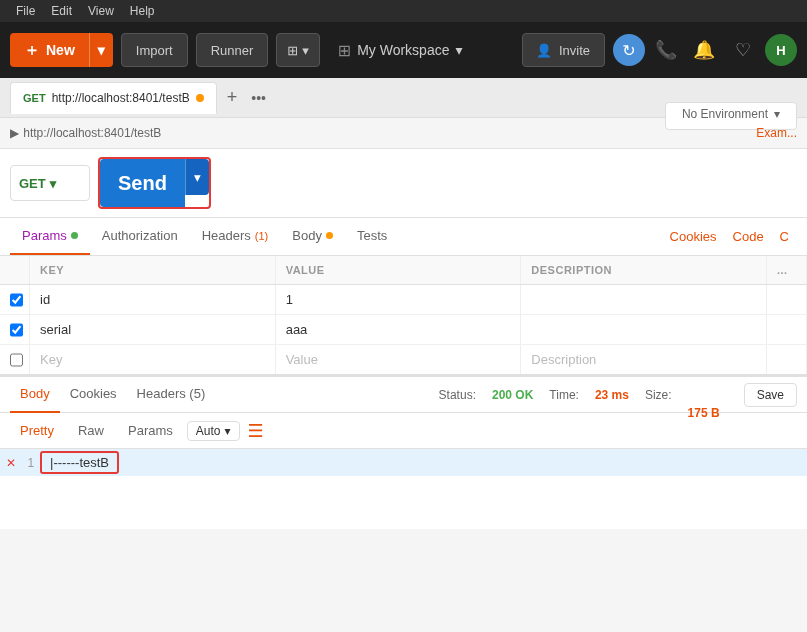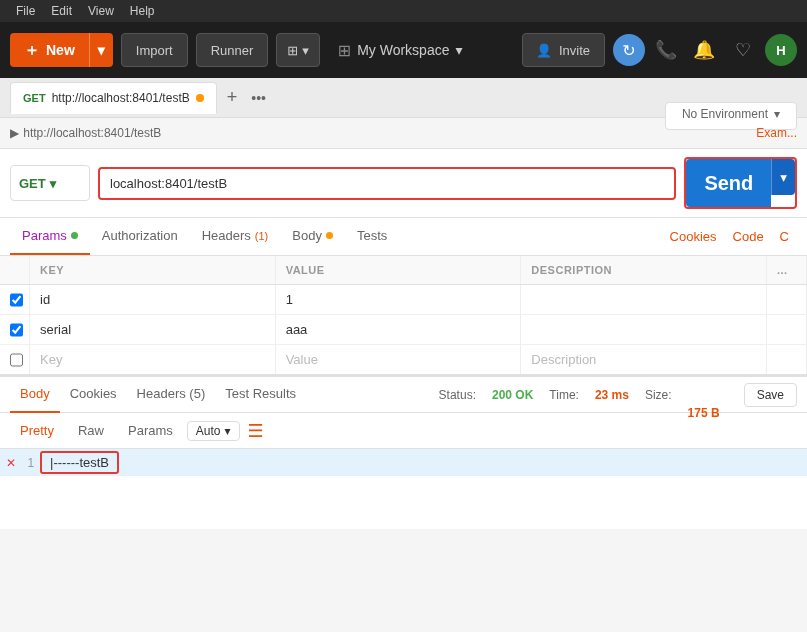--- a/index.html
+++ b/index.html
@@ -169,23 +169,20 @@
     <span>http://localhost:8401/testB</span>
   </div>
   <span class="example-link">Exam...</span>
 </div>
 
 <div class="request-line">
   <div class="method-select">
     <span>GET</span>
     <span>▾</span>
   </div>
-  <div class="url-input-wrapper">
-    <input class="url-input" type="text" value="localhost:8401/testB" style="">
-  </div>
   <div class="send-wrapper">
     <button class="send-btn">Send</button>
     <button class="send-arrow">
       <span>▾</span>
     </button>
   </div>
 </div>
 
 <div class="req-tabs">
   <div class="req-tab active">
@@ -249,21 +246,20 @@
     <div class="params-cell placeholder">Value</div>
     <div class="params-cell placeholder">Description</div>
     <div class="params-cell"></div>
   </div>
 </div>
 
 <div class="response-bar">
   <div class="resp-tab active">Body</div>
   <div class="resp-tab">Cookies</div>
   <div class="resp-tab">Headers (5)</div>
-  <div class="resp-tab">Test Results</div>
   <div class="resp-status">
     <span>Status:</span>
     <span class="status-ok">200 OK</span>
     <span>Time:</span>
     <span class="time-val">23 ms</span>
     <span>Size:</span>
     <span class="size-val">175 B</span>
     <button class="save-btn">Save</button>
   </div>
 </div>

